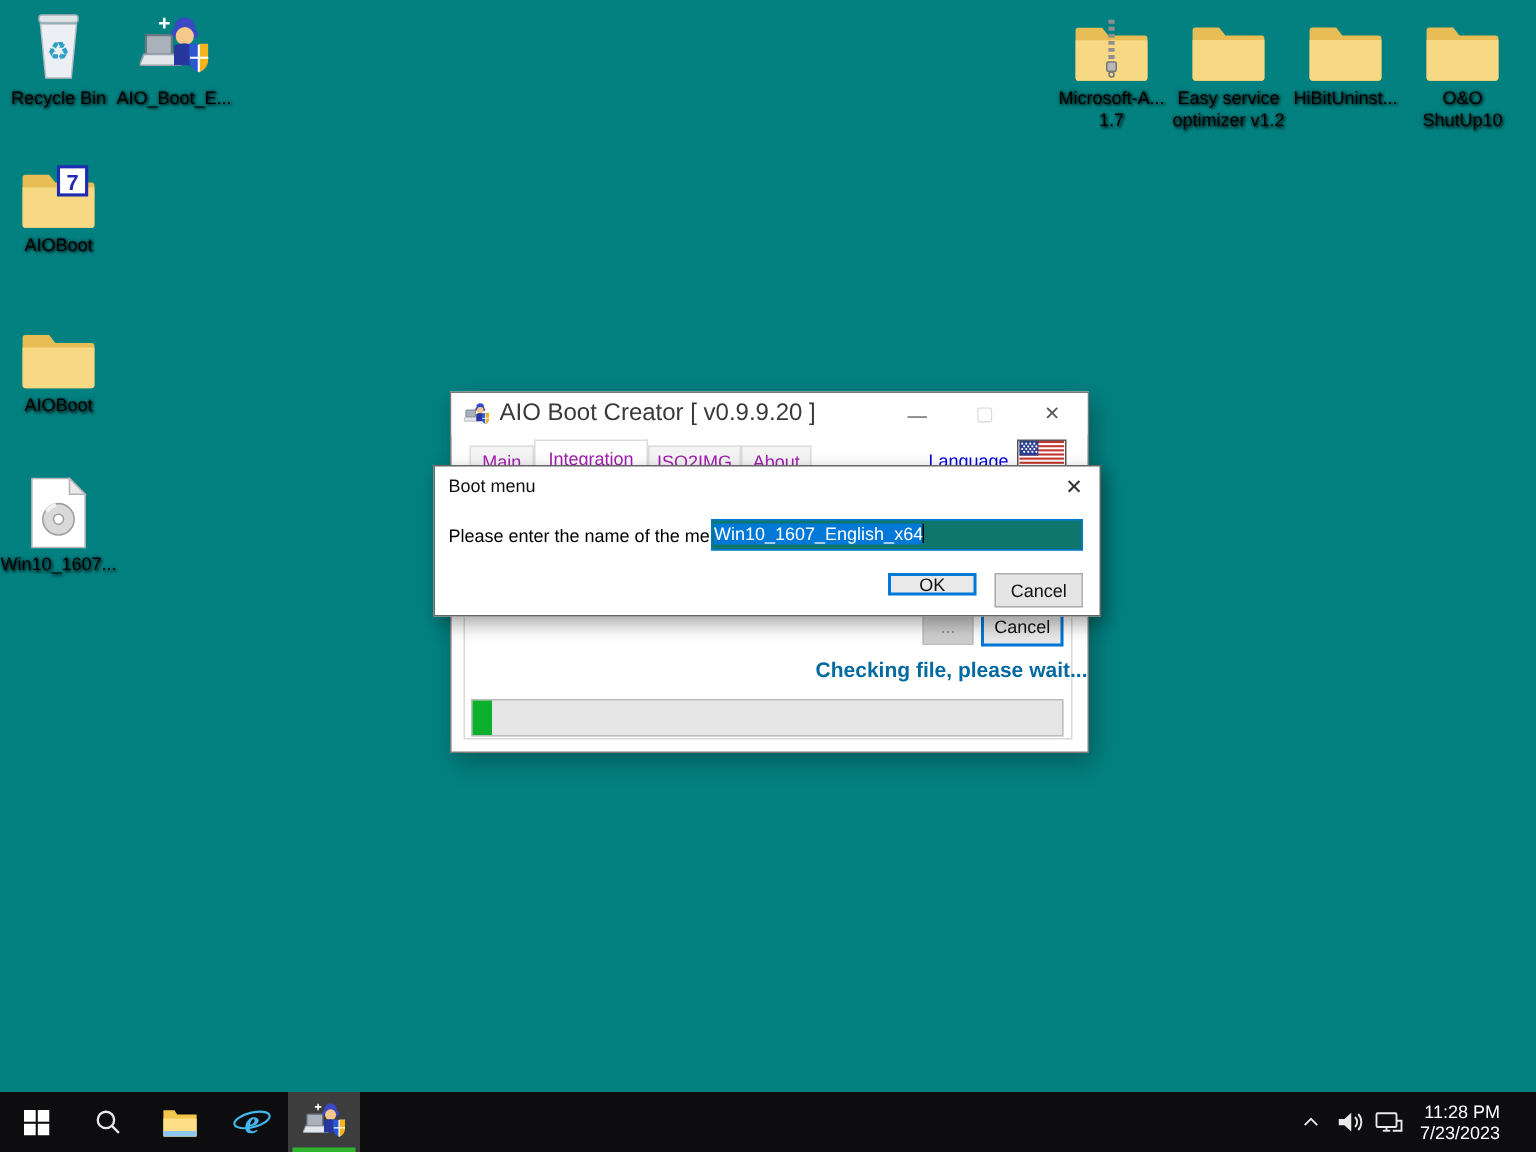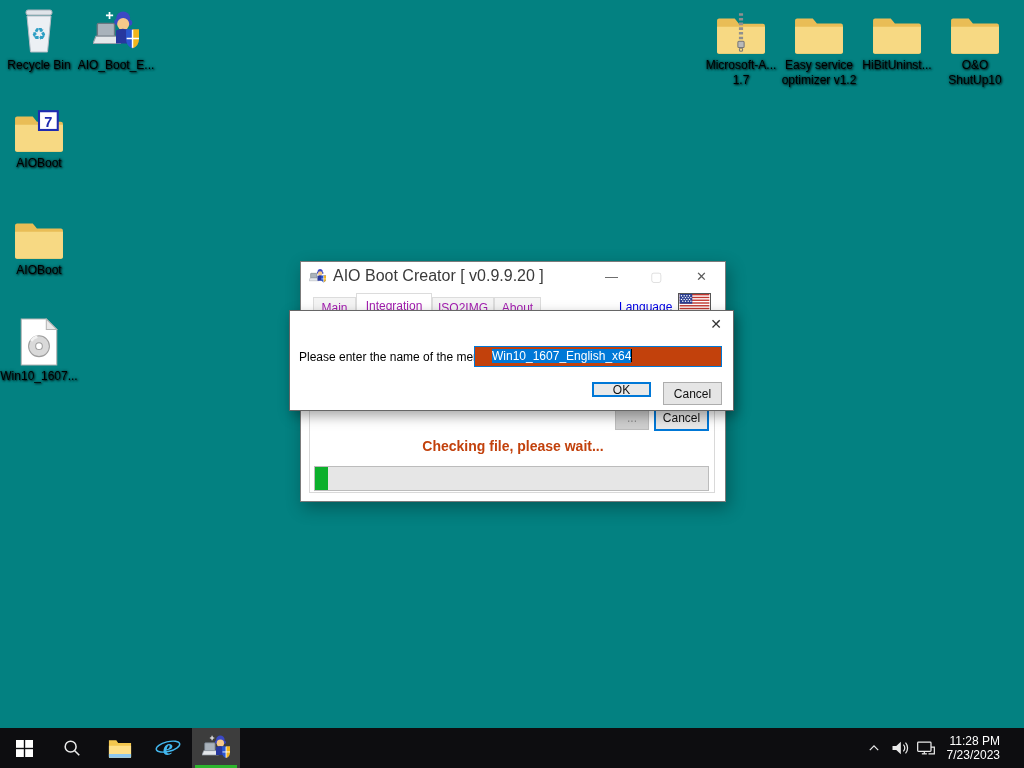--- a/index.html
+++ b/index.html
@@ -57,36 +57,36 @@
     font-size:12px; line-height:25px; padding:0 4px; overflow:hidden; white-space:nowrap;
   }
   .btn {
     display:flex; align-items:center; justify-content:center;
     font-size:12px; color:#111; background:#e5e5e5; border:1px solid #adadad;
   }
   .btn.default { border:2px solid #0078d7; background:#e9e9e9; }
   #browse-btn { position:absolute; left:314px; top:144px; width:34px; height:24px;
                 background:#cfcfcf; color:#8d8d8d; border:1px solid #bdbdbd; }
   #main-cancel-btn { position:absolute; left:353px; top:142px; width:55px; height:27px; }
-  .status { position:absolute; left:0; top:176px; width:100%; text-align:center;
-            font-size:14px; font-weight:bold; color:#c2410c; }
+  .status { position:absolute; left:0; top:176px; width:100%; text-align:right;
+            font-size:14px; font-weight:bold; color:#0369a1; }
   .progress { position:absolute; left:13px; top:204px; width:395px; height:25px;
               border:1px solid #bcbcbc; background:#e6e6e6; }
   .progress .fill { height:100%; background:#0cb02c; }
 
   
   #boot-dialog .dlg-title { height:26px; display:flex; align-items:center; }
   #boot-dialog .dlg-title .t { margin-left:9px; font-size:12px; color:#111; }
   #boot-dialog .dlg-close { position:absolute; right:0; top:0; width:34px; height:26px;
       display:flex; align-items:center; justify-content:center; font-size:14px; color:#333; }
   .prompt { position:absolute; left:9px; top:39px; font-size:12px; color:#000; }
   .textbox {
     position:absolute; left:184px; top:35px; width:248px; height:21px;
-    border:1px solid #0078d7; background:#c2410c; font-size:12px; line-height:19px;
-    padding-left:17px; overflow:hidden; white-space:nowrap;
+    border:1px solid #0078d7; background:#0f766e; font-size:12px; line-height:19px;
+    padding-left:1px; overflow:hidden; white-space:nowrap;
   }
   .textbox .sel { background:#0078d7; color:#fff; }
   .caret { display:inline-block; width:1px; height:13px; background:#000;
            vertical-align:-2px; }
   #dlg-ok-btn { position:absolute; left:302px; top:71px; width:59px; height:15px; }
   #dlg-cancel-btn { position:absolute; left:373px; top:71px; width:59px; height:23px; }
 
   
   #taskbar { position:absolute; left:0; bottom:0; width:1024px; height:40px;
              background:#0d0d10; z-index:50; display:flex; }
@@ -277,20 +277,23 @@
   <div class="btn default" id="main-cancel-btn">Cancel</div>
 
   <div class="status">Checking file, please wait...</div>
 
   <div class="progress">
     <div class="fill" style="width: 3.3%;"></div>
   </div>
 </div>
 
 <div class="win" id="boot-dialog">
+  <div class="dlg-title">
+    <span class="t">Boot menu</span>
+  </div>
   <div class="dlg-close">✕</div>
 
   <span class="prompt">Please enter the name of the menu</span>
 
   <div class="textbox"><span class="sel">Win10_1607_English_x64</span><span class="caret"></span></div>
 
   <div class="btn default" id="dlg-ok-btn">OK</div>
   <div class="btn" id="dlg-cancel-btn">Cancel</div>
 </div>
 

